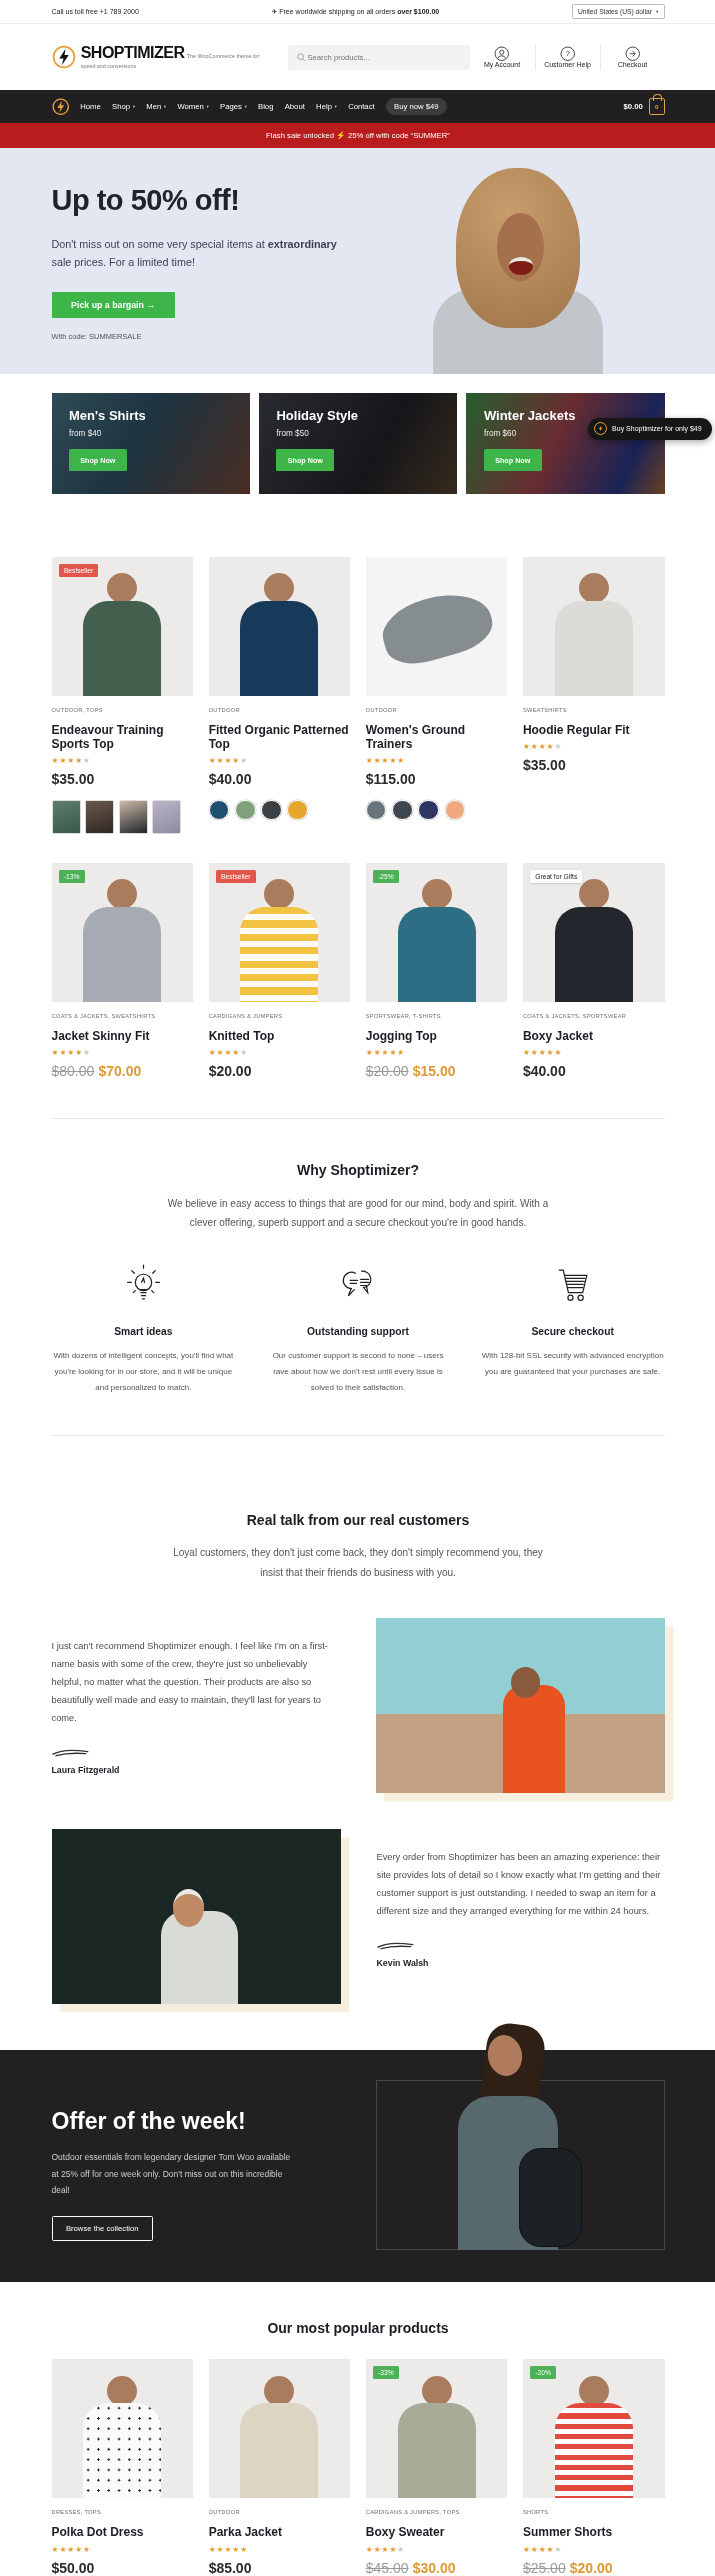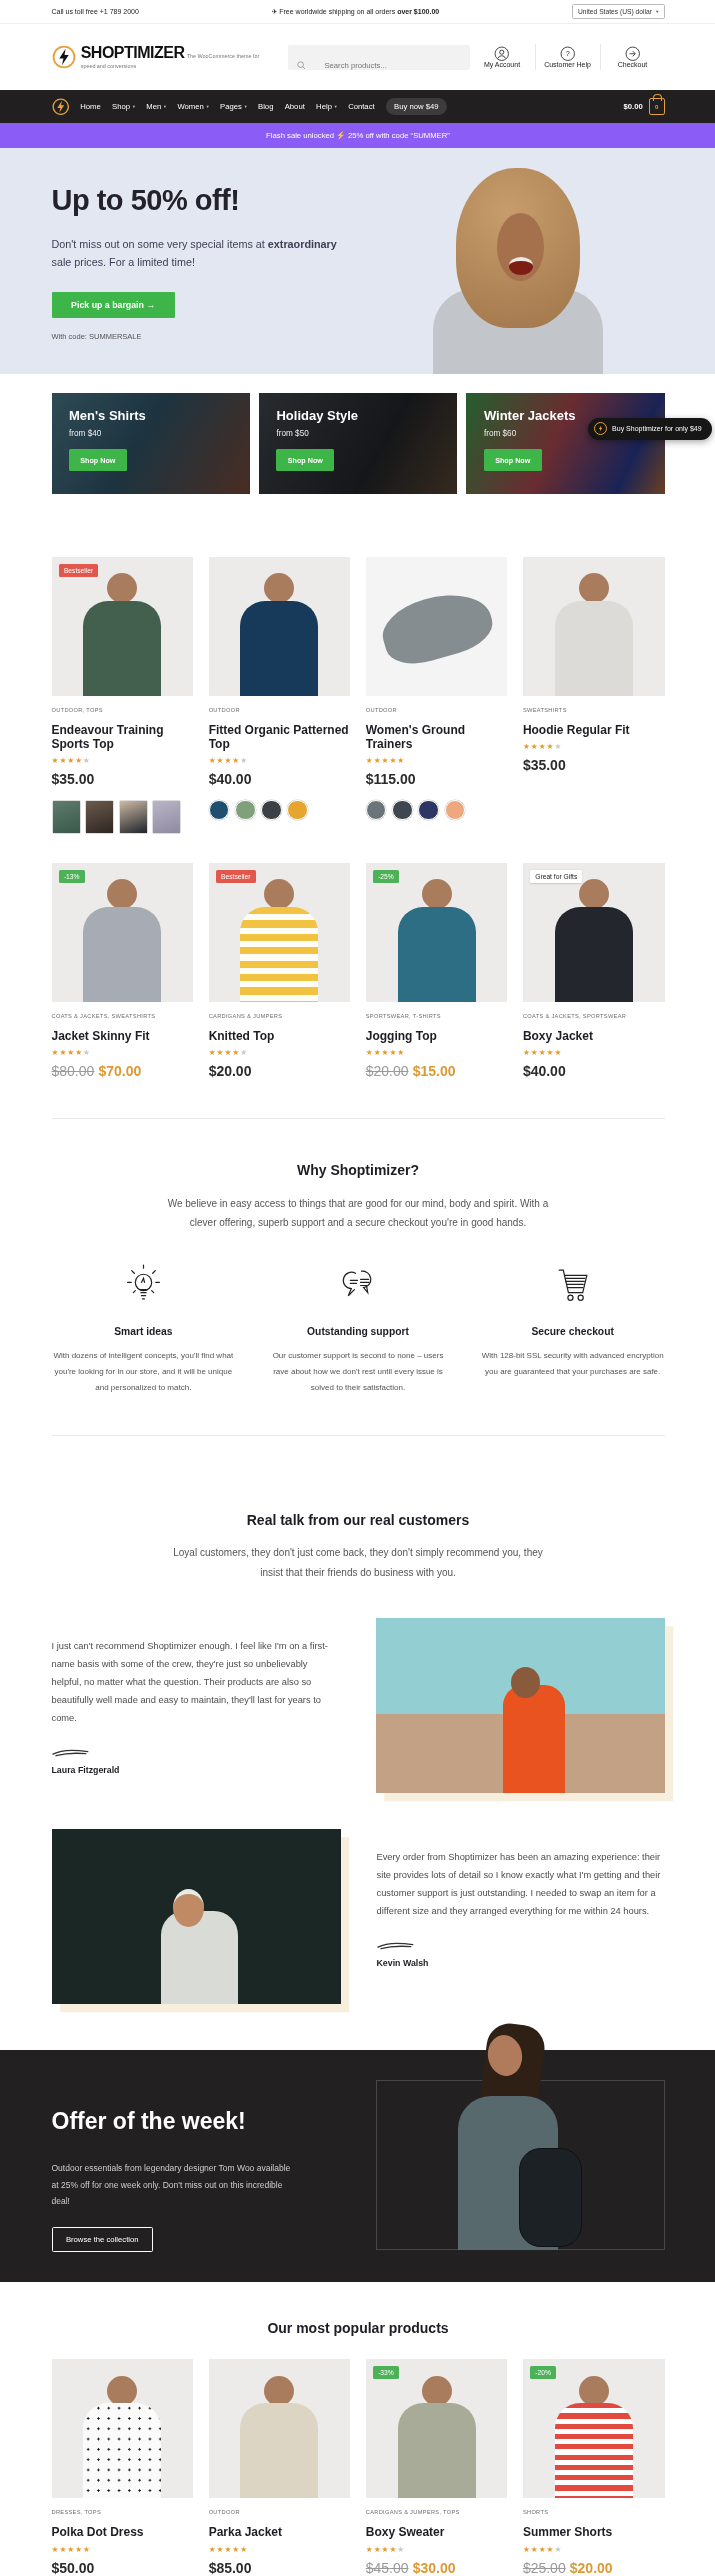--- a/index.html
+++ b/index.html
@@ -12,39 +12,39 @@
   .topbar .ship b { font-weight:700; }
   .currency { border:0.5px solid #bbb; border-radius:1.5px; padding:2.6px 5.2px; font-size:6.7px; display:flex; gap:4.1px; align-items:center; color:#333; background:#fff; }
   .caret { font-size:4.6px; color:#555; }
 
   
   .header { height:66px; display:flex; align-items:center; }
   .header .wrap { display:flex; align-items:center; }
   .logo { display:flex; align-items:center; gap:5.2px; }
   .logo-text .lt1 { font-size:16px; font-weight:800; letter-spacing:-0.5px; color:#111; line-height:1; }
   .logo-text .lt2 { font-size:5.4px; color:#777; margin-top:2.6px; }
-  .searchbox { margin-left:25px; width:222px; height:25px; background:#f2f2f2; border-radius:2.1px; display:flex; align-items:flex-end; padding:0 8.2px; gap:19px; }
+  .searchbox { margin-left:25px; width:222px; height:25px; background:#f2f2f2; border-radius:2.1px; display:flex; align-items:center; padding:0 8.2px; gap:2px; }
   .searchbox input { border:0; background:transparent; outline:none; font-size:7.7px; color:#444; width:100%; font-family:inherit; }
   .hactions { margin-left:auto; display:flex; }
   .hact { width:65px; text-align:center; font-size:7px; color:#222; padding:2.1px 0; cursor:pointer; }
   .hact + .hact { border-left:0.5px solid #e8e8e8; }
   .hact .ico { margin-bottom:3.6px; }
 
   
   .nav { background:#211f1f; height:33px; display:flex; align-items:center; }
   .nav .wrap { display:flex; align-items:center; gap:11.3px; color:#fff; }
   .nav a { color:#fff; text-decoration:none; font-size:7.7px; display:flex; align-items:center; gap:2.6px; }
   .nav .caret { color:#bbb; }
   .buynow { background:#3d3b3b; border-radius:8.8px; padding:4.1px 8.2px; font-size:7.2px; }
   .minicart { margin-left:auto; display:flex; align-items:center; gap:6.2px; font-size:7.7px; font-weight:700; }
   .bag { width:15.5px; height:17.5px; border:1px solid #e5a13b; border-radius:2.1px; position:relative; display:flex; align-items:center; justify-content:center; color:#e5a13b; font-size:6.2px; font-weight:700; }
   .bag::before { content:""; position:absolute; top:-4.6px; left:3.1px; width:7.2px; height:6.2px; border:1px solid #e5a13b; border-bottom:0; border-radius:4.1px 4.1px 0 0; }
 
   
-  .flash { background:#8b5cf6; color:#fff; height:25px; display:flex; align-items:center; justify-content:center; font-size:7.7px; }
+  .flash { background:#b91c1c; color:#fff; height:25px; display:flex; align-items:center; justify-content:center; font-size:7.7px; }
 
   
   .hero { background:#e3e7f1; height:226px; position:relative; overflow:hidden; }
   .hero .wrap { position:relative; height:100%; }
   .hero-copy { padding-top:36px; width:289px; }
   .hero-copy h1 { font-size:29px; font-weight:800; color:#23222c; letter-spacing:-0.5px; }
   .hero-copy p { margin-top:17.5px; font-size:10.8px; line-height:1.75; color:#3f3d56; }
   .hero-cta { display:inline-block; margin-top:19.6px; background:#3eb549; color:#fff; font-size:8.8px; font-weight:700; padding:8.2px 19.6px; border-radius:1px; text-decoration:none; }
   .hero-code { margin-top:13.4px; font-size:7.5px; color:#555; }
   .hero-art { position:absolute; right:49px; bottom:0; width:196px; height:206px; }
@@ -124,21 +124,21 @@
   .t2img { background:#1b2725; }
   .t2img::after { content:""; position:absolute; bottom:0; left:38%; width:77px; height:93px; border-radius:24px 24px 0 0; background:#d9dcd6; }
   .t2img::before { content:""; position:absolute; bottom:77px; left:42%; width:31px; height:33px; border-radius:50%; background:#bf8a64; border-top:5.2px solid #e9e9e6; z-index:1; }
   .testi { padding-bottom:46px; }
 
   
   .offer { background:#222020; height:232px; color:#fff; }
   .offer .wrap { display:flex; height:100%; }
   .offer-copy { padding-top:58px; width:289px; }
   .offer-copy h2 { font-size:23px; font-weight:800; }
-  .offer-copy p { margin-top:25px; font-size:8.5px; line-height:1.95; color:#cfcfcf; width:242px; }
+  .offer-copy p { margin-top:14px; font-size:8.5px; line-height:1.95; color:#cfcfcf; width:242px; }
   .offer-cta { display:inline-block; margin-top:17.5px; border:0.5px solid #fff; color:#fff; text-decoration:none; font-size:7.7px; padding:6.7px 13.4px; border-radius:1.5px; }
   .offer-media { margin-left:auto; margin-top:30px; width:289px; height:170px; border:1px solid #474747; position:relative; }
   .offer-fig { position:absolute; left:77px; top:-59px; width:134px; height:228px; }
   .fg-hair { position:absolute; top:2.1px; left:27px; width:58px; height:137px; border-radius:23px; background:#2f2016; transform:rotate(7deg); }
   .fg-head { position:absolute; top:13.4px; left:34px; width:34px; height:41px; border-radius:50%; background:#b07a5c; transform:rotate(-10deg); }
   .fg-body { position:absolute; bottom:0; left:4.1px; width:100px; height:154px; border-radius:33px 33px 0 0; background:#57696d; }
   .fg-pack { position:absolute; bottom:3.1px; right:5.2px; width:63px; height:99px; border-radius:21.6px; background:#1c2126; border:1.5px solid #0e1114; }
 
   
   .popular { padding-top:38px; padding-bottom:15.5px; }

